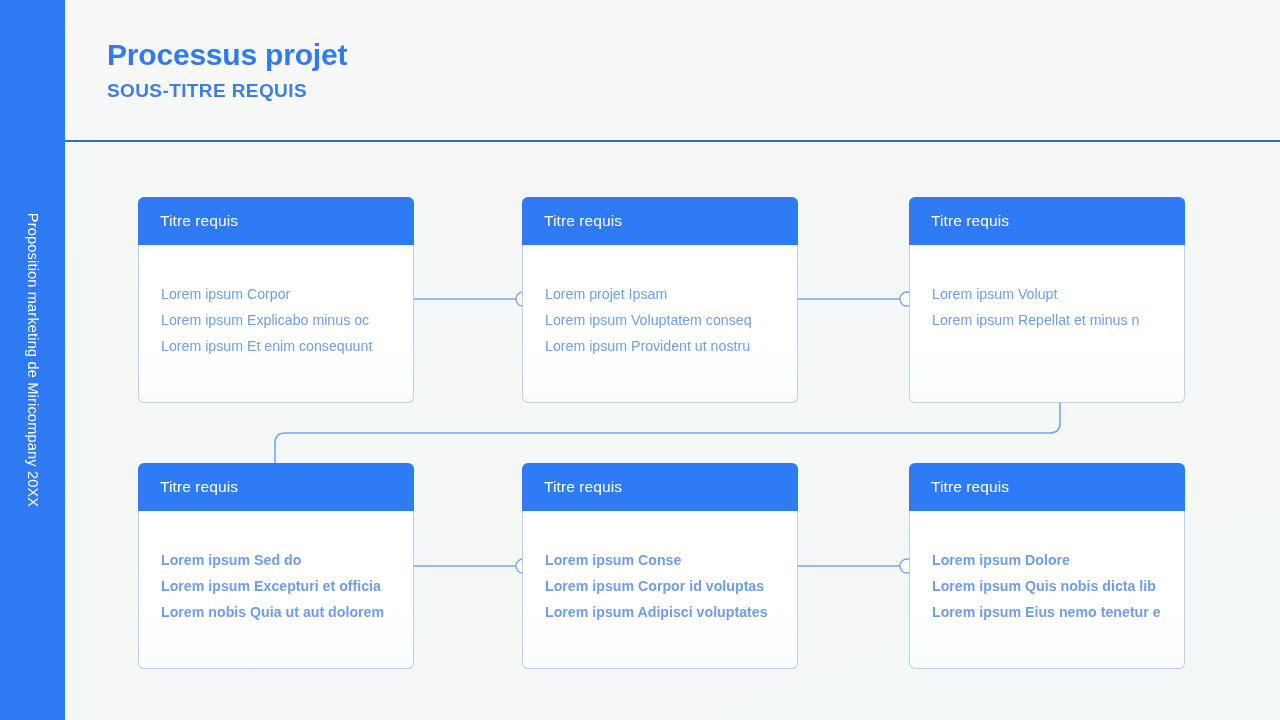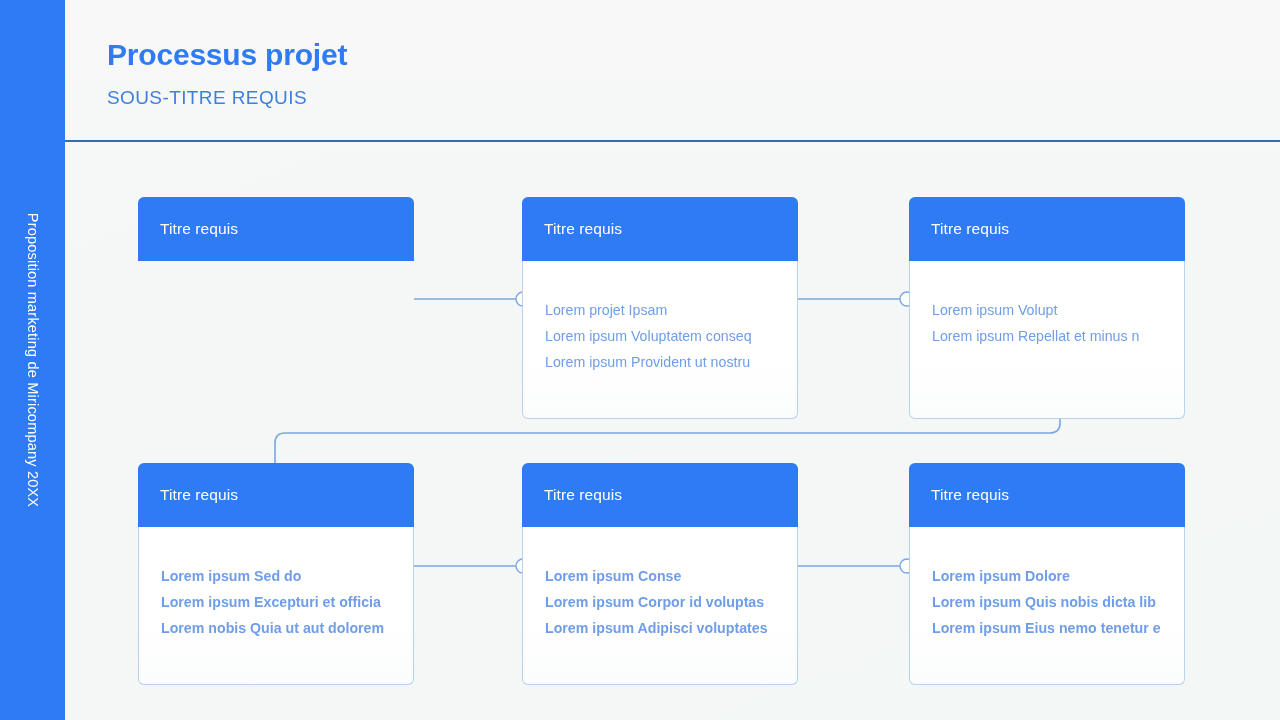--- a/index.html
+++ b/index.html
@@ -60,23 +60,23 @@
     left: 42px;
     top: 38px;
     font-size: 30px;
     font-weight: 700;
     color: #2f7bf6;
     letter-spacing: -0.2px;
   }
   .header-subtitle {
     position: absolute;
     left: 42px;
-    top: 87px;
+    top: 80px;
     font-size: 19px;
-    font-weight: 400;
+    font-weight: 700;
     color: #3f7fe0;
     letter-spacing: 0.4px;
   }
   .header-rule {
     position: absolute;
     left: 65px;
     top: 140px;
     width: 1215px;
     height: 2px;
     background: #2d6fb8;
@@ -91,21 +91,21 @@
     height: 720px;
     pointer-events: none;
   }
 
   
   .card {
     position: absolute;
     width: 276px;
   }
   .card-header {
-    height: 64px;
+    height: 48px;
     background: #2f7bf6;
     border-radius: 6px 6px 0 0;
     display: flex;
     align-items: center;
     box-sizing: border-box;
     padding: 0 0 0 22px;
   }
   .card-title {
     color: #ffffff;
     font-size: 15.5px;
@@ -168,20 +168,25 @@
     <circle cx="523" cy="299" r="7" fill="#ffffff" stroke="#7aa7e0" stroke-width="1.4"></circle>
     <circle cx="907" cy="299" r="7" fill="#ffffff" stroke="#7aa7e0" stroke-width="1.4"></circle>
     <circle cx="523" cy="566" r="7" fill="#ffffff" stroke="#7aa7e0" stroke-width="1.4"></circle>
     <circle cx="907" cy="566" r="7" fill="#ffffff" stroke="#7aa7e0" stroke-width="1.4"></circle>
   </svg>
 
   <div class="card card-row-top pos-r1c1">
     <div class="card-header">
       <span class="card-title">Titre requis</span>
     </div>
+    <div class="card-body">
+      <div class="card-line">Lorem ipsum Corpor</div>
+      <div class="card-line">Lorem ipsum Explicabo minus oc</div>
+      <div class="card-line">Lorem ipsum Et enim consequunt</div>
+    </div>
   </div>
 
   <div class="card card-row-top pos-r1c2">
     <div class="card-header">
       <span class="card-title">Titre requis</span>
     </div>
     <div class="card-body">
       <div class="card-line">Lorem projet Ipsam</div>
       <div class="card-line">Lorem ipsum Voluptatem conseq</div>
       <div class="card-line">Lorem ipsum Provident ut nostru</div>

